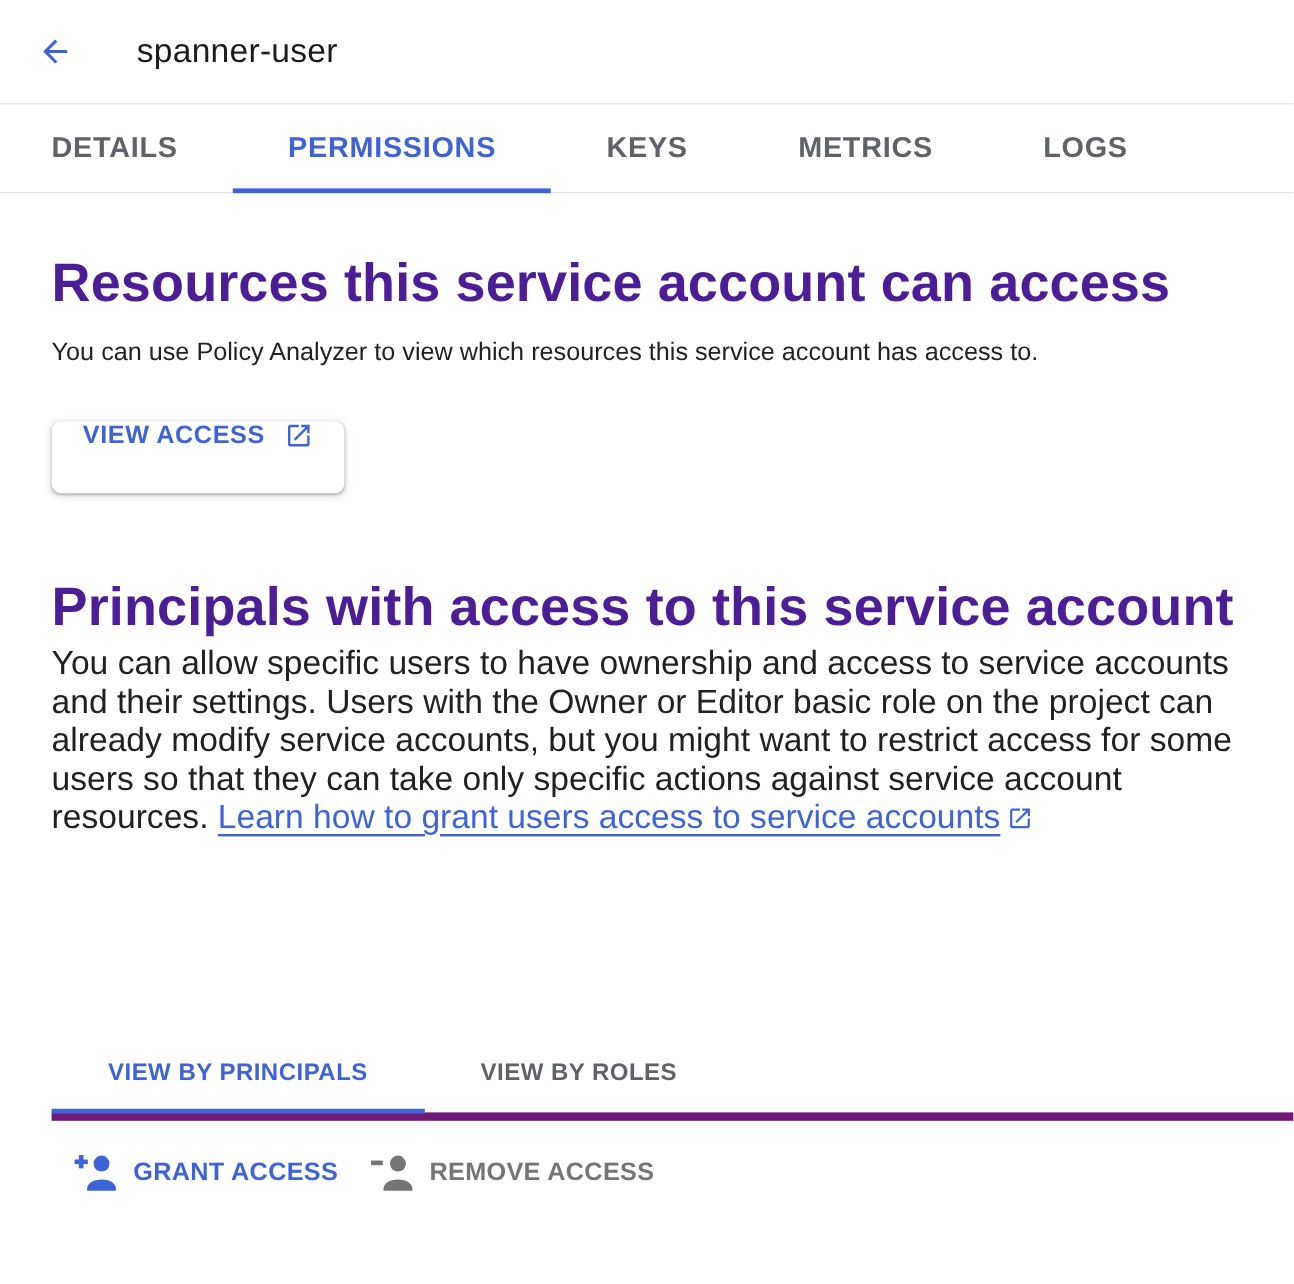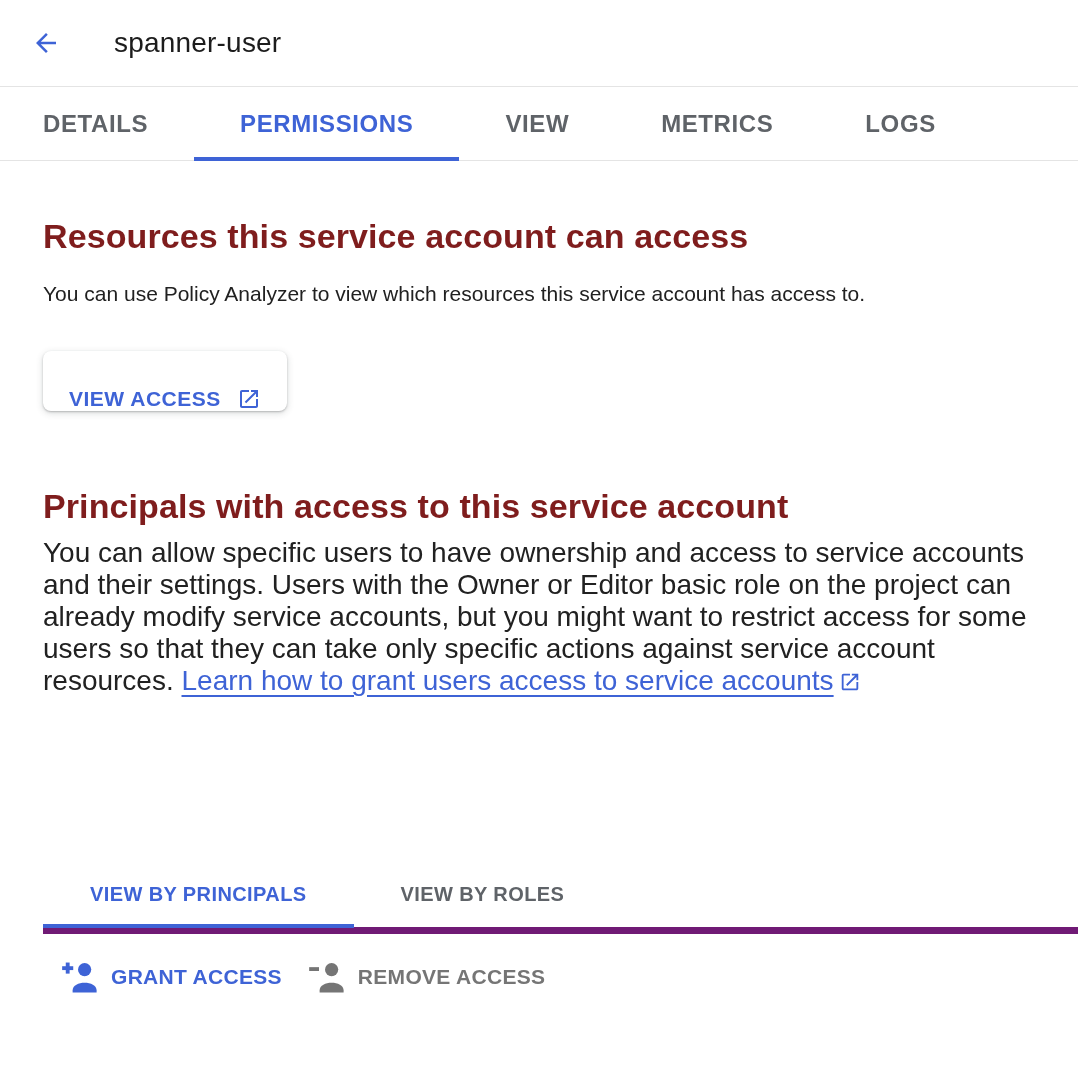--- a/index.html
+++ b/index.html
@@ -22,26 +22,26 @@
   .back-btn svg{width:30px;height:30px;fill:var(--accent-blue);}
   .page-title{font-size:28px;font-weight:400;margin:0 0 0 52px;letter-spacing:.2px;color:#1c1c1c;}
   
   .tab-bar{display:flex;height:75px;border-top:1px solid var(--divider);border-bottom:1px solid var(--divider);}
   .tab{position:relative;display:flex;align-items:center;padding:0 46px;font-size:24px;font-weight:700;letter-spacing:.6px;color:var(--tab-inactive);cursor:pointer;white-space:nowrap;}
   .tab:first-child{padding-left:43px;}
   .tab.active{color:var(--accent-blue);}
   .tab.active::after{content:"";position:absolute;left:0;right:0;bottom:-1px;height:4px;background:var(--accent-blue);}
   
   main{padding:0 14px 0 43px;}
-  .h-big{font-size:34px;line-height:38px;font-weight:700;margin:0;color:#7f1d1d;letter-spacing:.1px;}
+  .h-big{font-size:45px;line-height:38px;font-weight:700;margin:0;color:#4c1d95;letter-spacing:.1px;}
   #resources-heading{margin-top:56px;}
   #resources-desc{margin-top:26px;font-size:21px;line-height:26px;color:#212121;}
   .btn-row{margin-top:44px;height:60px;}
   .view-access-btn{
-    display:inline-flex;align-items:flex-end;gap:16px;height:60px;padding:0 26px;
+    display:inline-flex;align-items:flex-start;gap:16px;height:60px;padding:0 26px;
     background:#fff;border:none;border-radius:8px;cursor:pointer;
     box-shadow:0 1px 2px rgba(60,64,67,.3), 0 2px 6px 1px rgba(60,64,67,.15);
     color:var(--accent-blue);font-family:inherit;font-size:21px;font-weight:700;letter-spacing:.5px;
   }
   .view-access-btn svg{width:24px;height:24px;fill:var(--accent-blue);}
   #principals-heading{margin-top:76px;}
   #principals-desc{margin-top:12px;font-size:28px;line-height:32px;color:#212121;max-width:1028px;margin-bottom:0;}
   .inline-link{color:var(--accent-blue);text-decoration:underline;text-decoration-thickness:2px;text-underline-offset:5px;cursor:pointer;}
   .inline-ext-icon svg{width:22px;height:22px;fill:var(--accent-blue);vertical-align:-3px;margin-left:5px;}
   
@@ -73,21 +73,21 @@
 </header>
 
 <nav class="tab-bar">
   <div class="tab">
       <span>DETAILS</span>
     </div>
   <div class="tab active">
       <span>PERMISSIONS</span>
     </div>
   <div class="tab">
-      <span>VIEW</span>
+      <span>KEYS</span>
     </div>
   <div class="tab">
       <span>METRICS</span>
     </div>
   <div class="tab">
       <span>LOGS</span>
     </div>
 </nav>
 
 <main>

